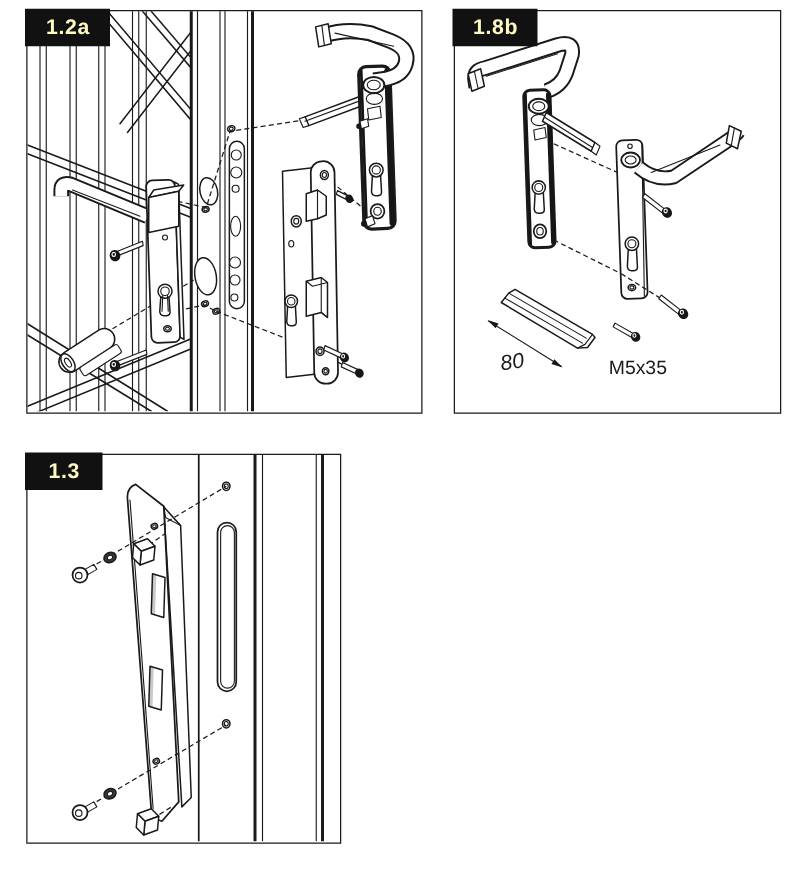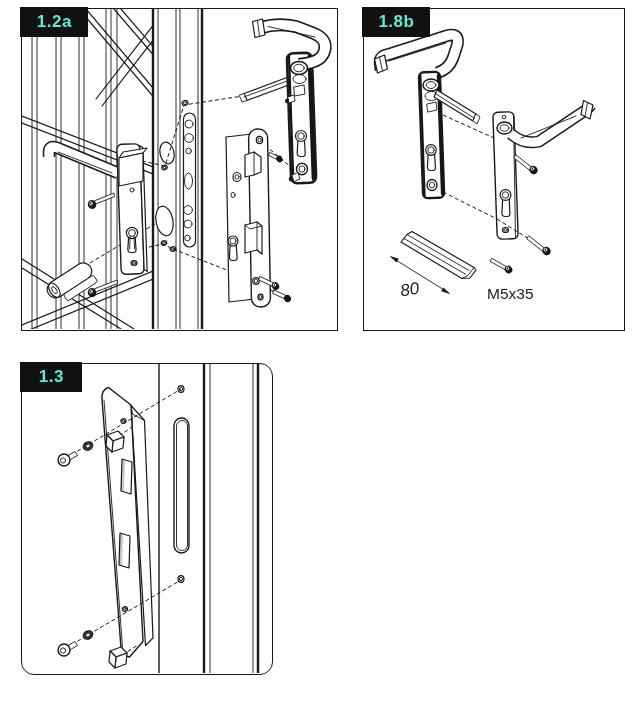--- a/index.html
+++ b/index.html
@@ -1,22 +1,22 @@
 <!DOCTYPE html>
 <html><head>
 <meta charset="utf-8">
 <style>
   html,body{margin:0;padding:0;background:#ffffff;}
   #page{position:relative;width:635px;height:717px;background:#ffffff;
         font-family:"Liberation Sans",sans-serif;overflow:hidden;}
   .panel{position:absolute;border:1.6px solid #1a1a1a;background:#fff;box-sizing:border-box;}
   #panel-a{left:21px;top:8px;width:317px;height:323px;}
   #panel-b{left:363px;top:8px;width:262px;height:323px;}
-  #panel-c{left:21px;top:363px;width:252px;height:312px;border-radius:13px;}
-  .step-label{position:absolute;left:-1.6px;top:-1.6px;background:#111111;color:#5eead4;
+  #panel-c{left:21px;top:363px;width:252px;height:312px;}
+  .step-label{position:absolute;left:-1.6px;top:-1.6px;background:#111111;color:#fef9c3;
       font-weight:bold;font-size:17px;display:flex;align-items:center;justify-content:center;
       letter-spacing:.5px;z-index:5;}
   #panel-a .step-label,#panel-b .step-label{width:68px;height:30px;}
   #panel-c .step-label{width:62px;height:30px;}
   .art{position:absolute;left:0;top:0;}
   
   svg *{stroke:#1a1a1a;fill:none;stroke-width:1.2;stroke-linejoin:round;stroke-linecap:round;}
   svg text{stroke:none;fill:#1a1a1a;}
   .f{fill:#ffffff;}
   .dk{fill:#161616;stroke:none;}

